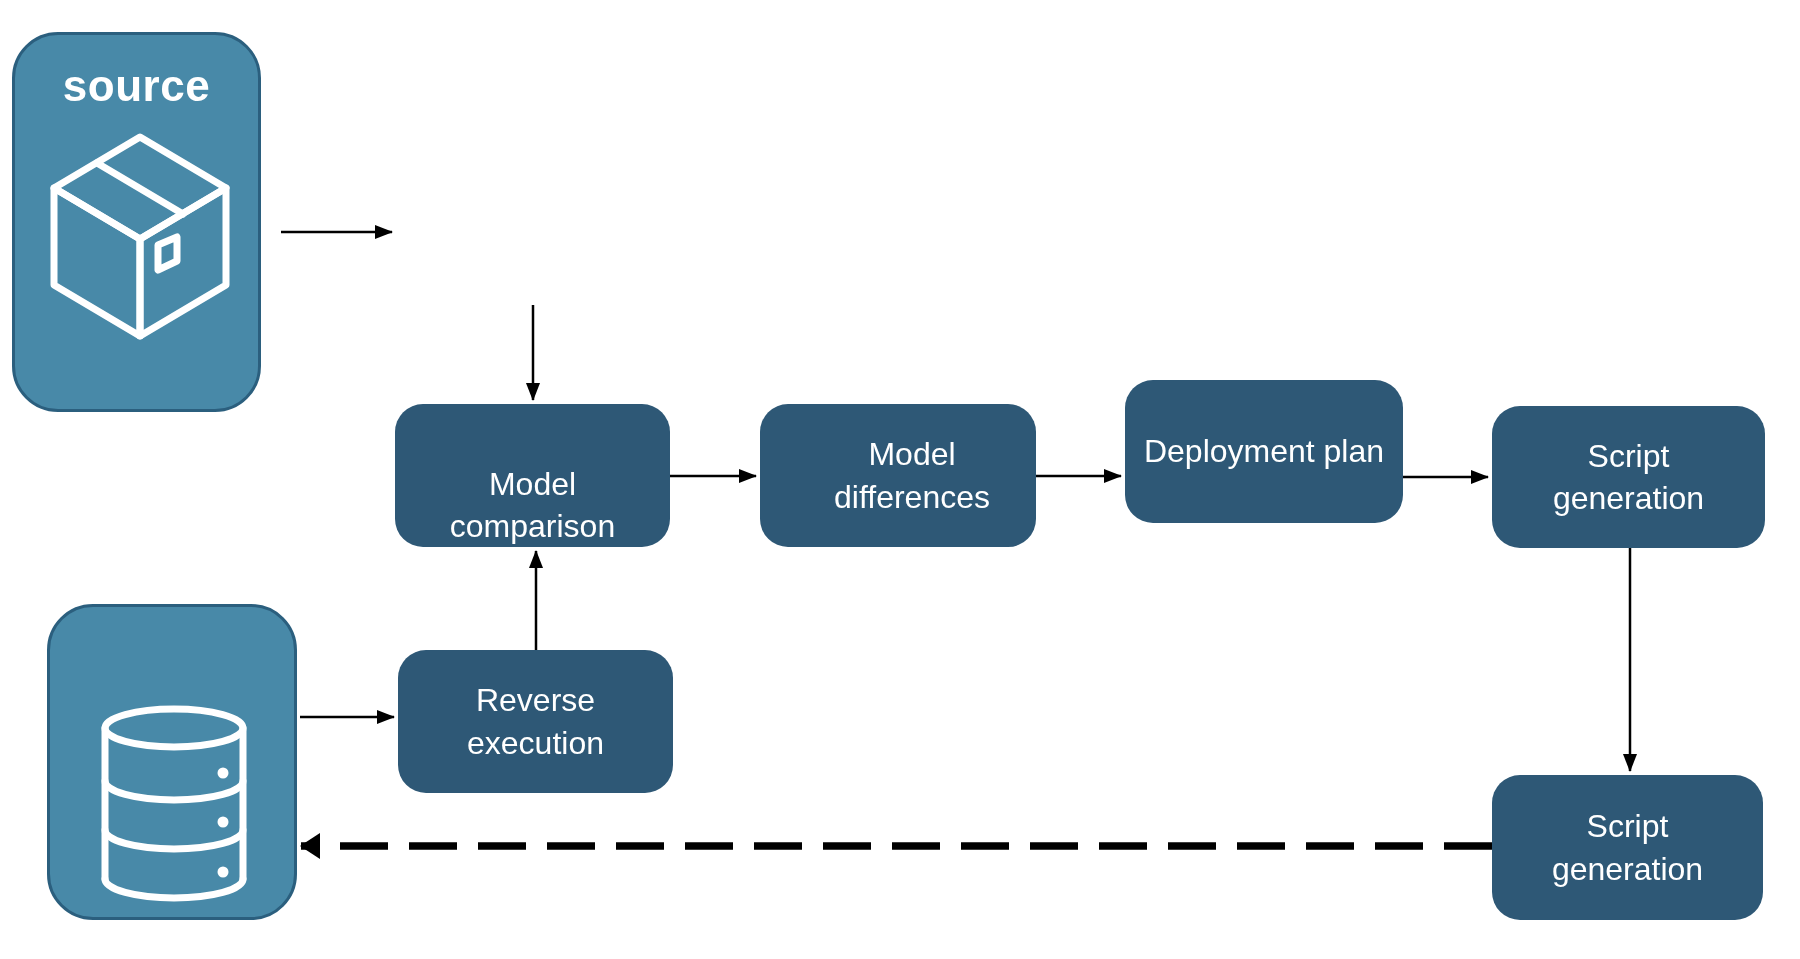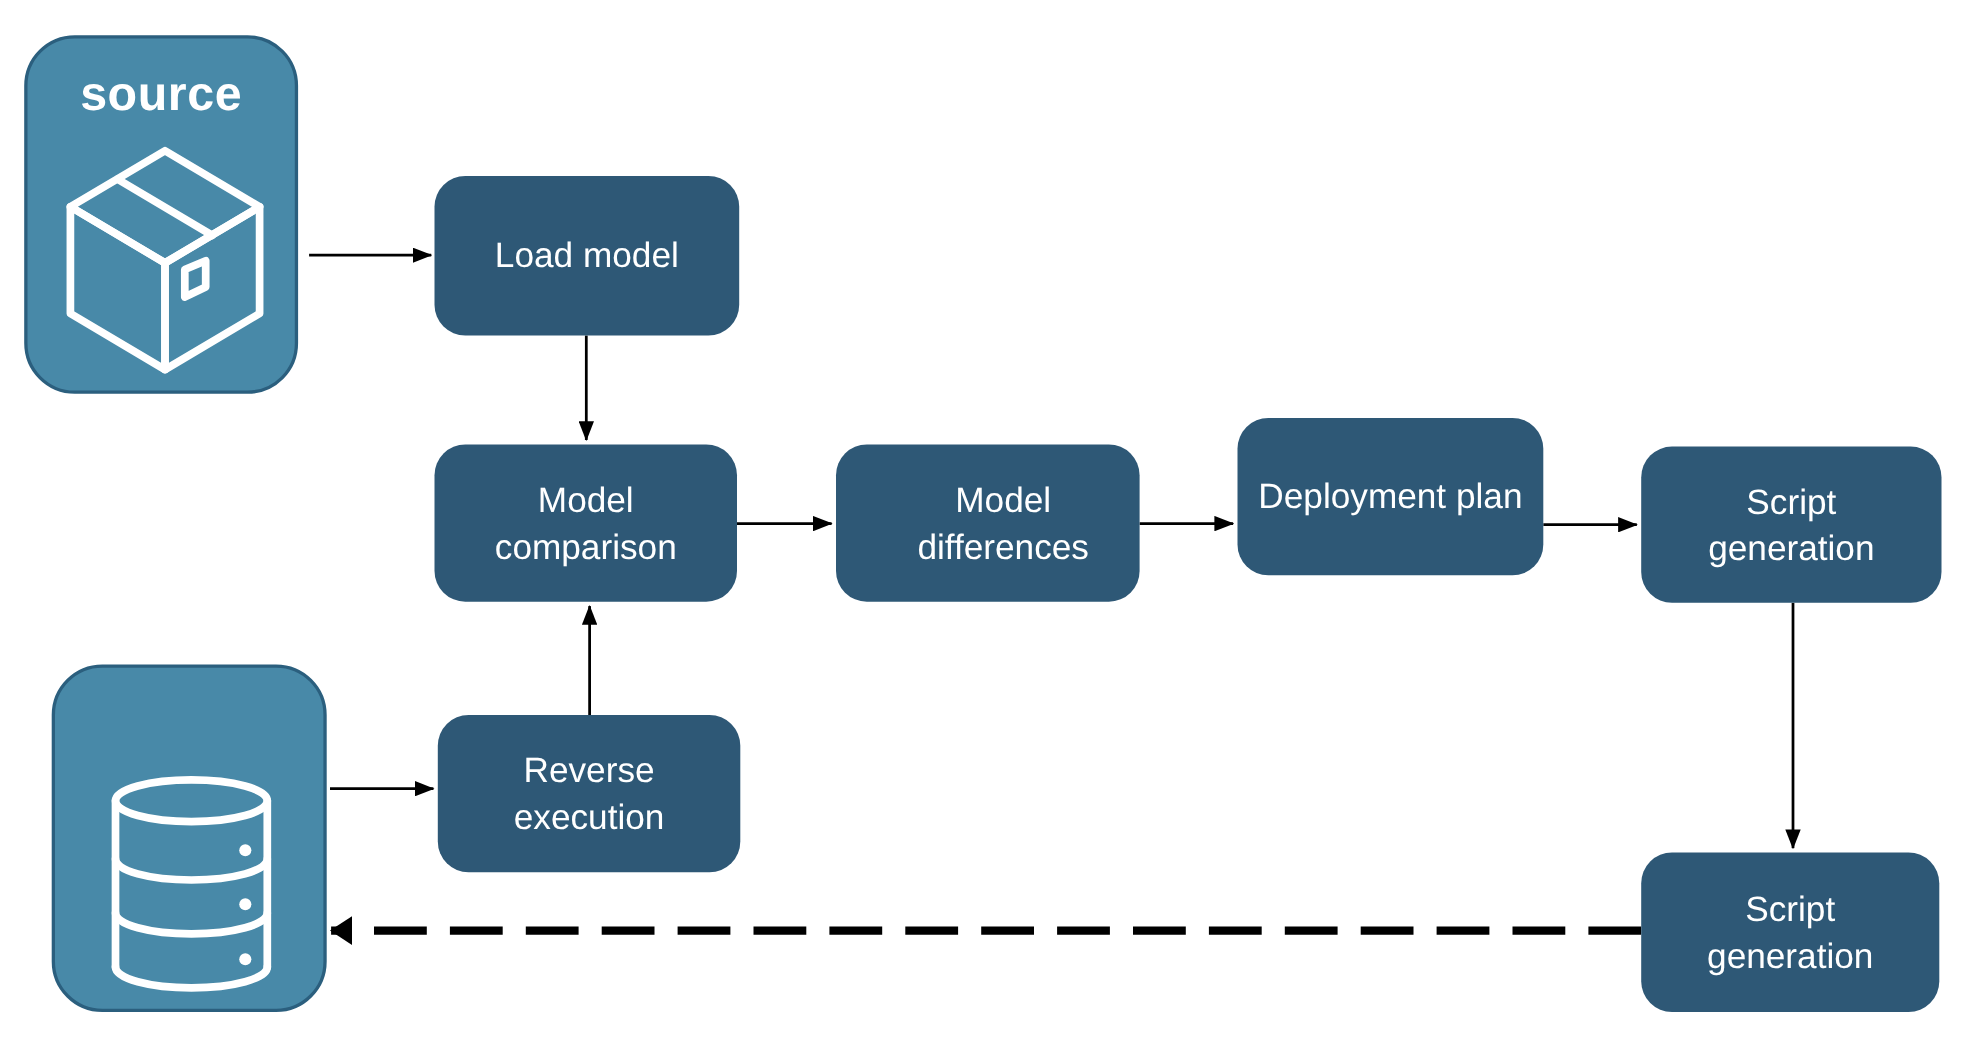--- a/index.html
+++ b/index.html
@@ -44,21 +44,21 @@
     <line x1="533" y1="305" x2="533" y2="400" stroke="#000" stroke-width="2.5" marker-end="url(#ah)"></line>
     <line x1="670" y1="476" x2="756" y2="476" stroke="#000" stroke-width="2.5" marker-end="url(#ah)"></line>
     <line x1="1036" y1="476" x2="1121" y2="476" stroke="#000" stroke-width="2.5" marker-end="url(#ah)"></line>
     <line x1="1403" y1="477" x2="1488" y2="477" stroke="#000" stroke-width="2.5" marker-end="url(#ah)"></line>
     <line x1="1630" y1="548" x2="1630" y2="771" stroke="#000" stroke-width="2.5" marker-end="url(#ah)"></line>
     <line x1="300" y1="717" x2="394" y2="717" stroke="#000" stroke-width="2.5" marker-end="url(#ah)"></line>
     <line x1="536" y1="650" x2="536" y2="551" stroke="#000" stroke-width="2.5" marker-end="url(#ah)"></line>
     <line x1="1492" y1="846" x2="301" y2="846" stroke="#000" stroke-width="7.5" stroke-dasharray="48 21" marker-end="url(#ahBig)"></line>
   </svg>
 
-  <div class="endpoint" style="left:22px; top:32px; width:249px; height:326px;">
+  <div class="endpoint" style="left:12px; top:32px; width:249px; height:380px;">
     <div class="endpoint-title">source</div>
     <svg class="icon" style="left:34px; top:97px;" width="182" height="209" viewBox="-5 -5 182 209" fill="none" stroke="#ffffff" stroke-width="7" stroke-linejoin="round" stroke-linecap="round">
       <path d="M86 0 L172 51 L86 102 L0 51 Z"></path>
       <path d="M0 51 L86 102 L86 199 L0 148 Z"></path>
       <path d="M172 51 L86 102 L86 199 L172 148 Z"></path>
       <path d="M43 26 L129 77"></path>
       <path d="M104 108 L123 100 L123 124 L104 133 Z"></path>
     </svg>
   </div>
 
@@ -69,25 +69,22 @@
       <path d="M142 21 L142 172"></path>
       <path d="M4 74 A69 19 0 0 0 142 74"></path>
       <path d="M4 123 A69 19 0 0 0 142 123"></path>
       <path d="M4 172 A69 19 0 0 0 142 172"></path>
       <circle cx="122" cy="66" r="5.5" fill="#ffffff" stroke="none"></circle>
       <circle cx="122" cy="115" r="5.5" fill="#ffffff" stroke="none"></circle>
       <circle cx="122" cy="165" r="5.5" fill="#ffffff" stroke="none"></circle>
     </svg>
   </div>
 
-  <div class="node" style="left:395px; top:160px; width:277px; height:145px;">
-    <span>Load model</span>
-  </div>
 
-  <div class="node" style="left:395px; top:404px; width:275px; height:143px;">
+  <div class="node" style="left:395px; top:404px; width:275px; height:143px;align-items:flex-end;">
     <span>Model comparison</span>
   </div>
 
   <div class="node" style="left:760px; top:404px; width:276px; height:143px;padding-left:28px;">
     <span>Model differences</span>
   </div>
 
   <div class="node" style="left:1125px; top:380px; width:278px; height:143px;">
     <span>Deployment plan</span>
   </div>

